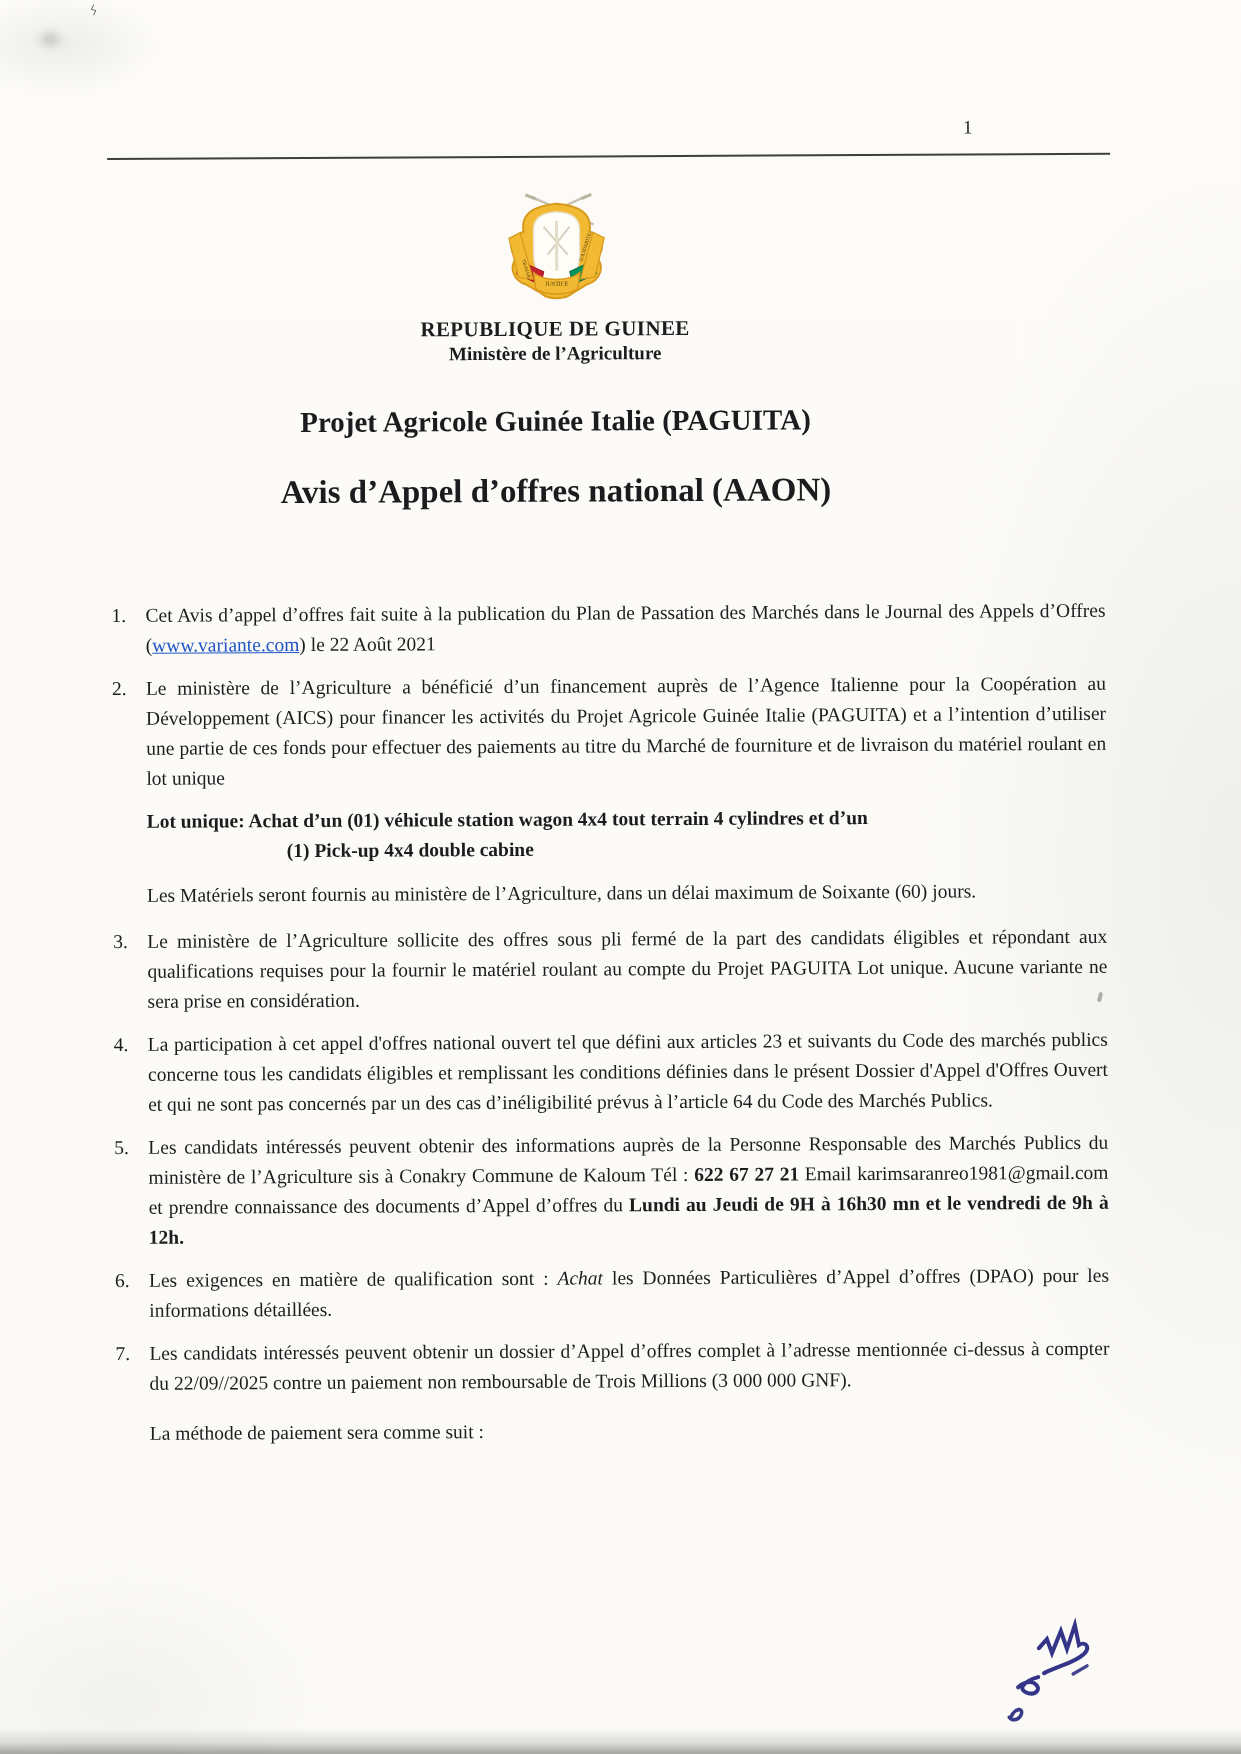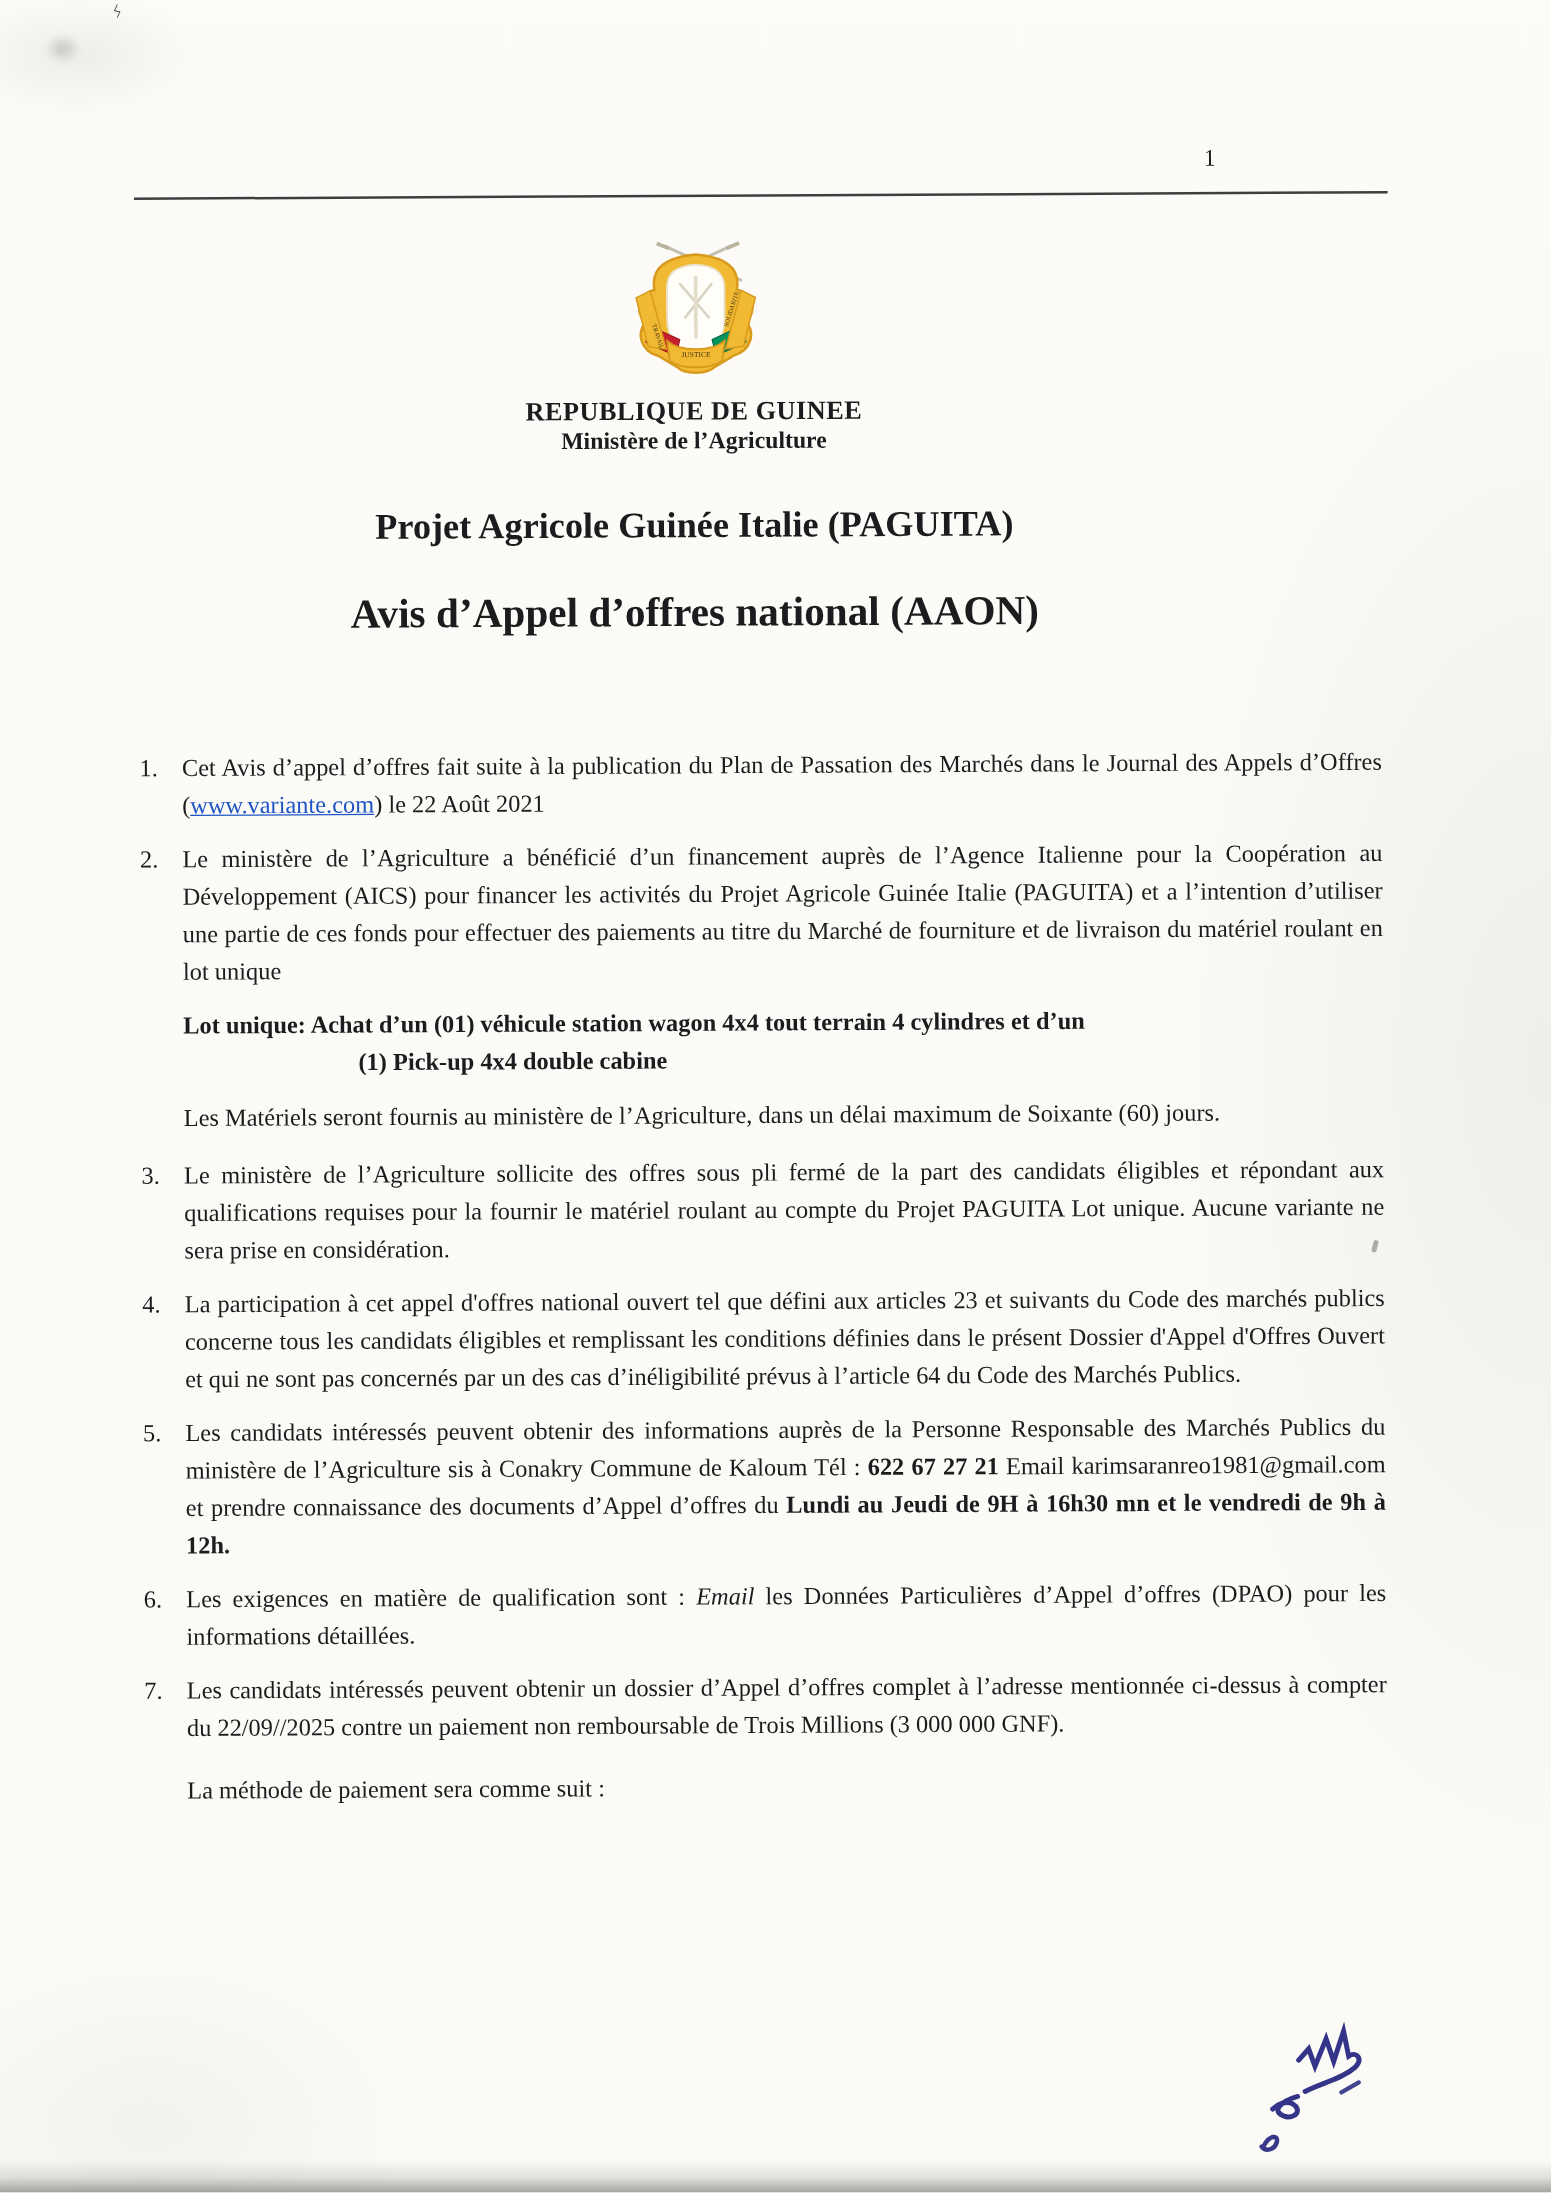--- a/index.html
+++ b/index.html
@@ -125,21 +125,21 @@
         <span>La participation à cet appel d'offres national ouvert tel que défini aux articles 23 et suivants du Code des marchés publics concerne tous les candidats éligibles et remplissant les conditions définies dans le présent Dossier d'Appel d'Offres Ouvert et qui ne sont pas concernés par un des cas d’inéligibilité prévus à l’article 64 du Code des Marchés Publics.</span>
       </div>
 
       <div class="item">
         <span class="num">5.</span>
         <span>Les candidats intéressés peuvent obtenir des informations auprès de la Personne Responsable des Marchés Publics du ministère de l’Agriculture  sis à Conakry Commune de Kaloum Tél : </span><span class="b">622 67 27 21</span><span> Email karimsaranreo1981@gmail.com  et prendre connaissance des documents d’Appel d’offres du </span><span class="b">Lundi au Jeudi de 9H à 16h30 mn et le vendredi de 9h à 12h.</span>
       </div>
 
       <div class="item">
         <span class="num">6.</span>
-        <span>Les exigences en matière de qualification sont : </span><span class="i">Email</span><span> les Données Particulières d’Appel d’offres (DPAO) pour les informations détaillées.</span>
+        <span>Les exigences en matière de qualification sont : </span><span class="i">Achat</span><span> les Données Particulières d’Appel d’offres (DPAO) pour les informations détaillées.</span>
       </div>
 
       <div class="item" style="margin-bottom:0;">
         <span class="num">7.</span>
         <span>Les candidats intéressés peuvent obtenir un dossier d’Appel d’offres complet à l’adresse mentionnée ci-dessus à compter du 22/09//2025 contre un paiement non remboursable de Trois Millions (3 000 000 GNF).</span>
       </div>
 
       <div class="methode">La méthode de paiement sera comme suit :</div>
 
     </div>

